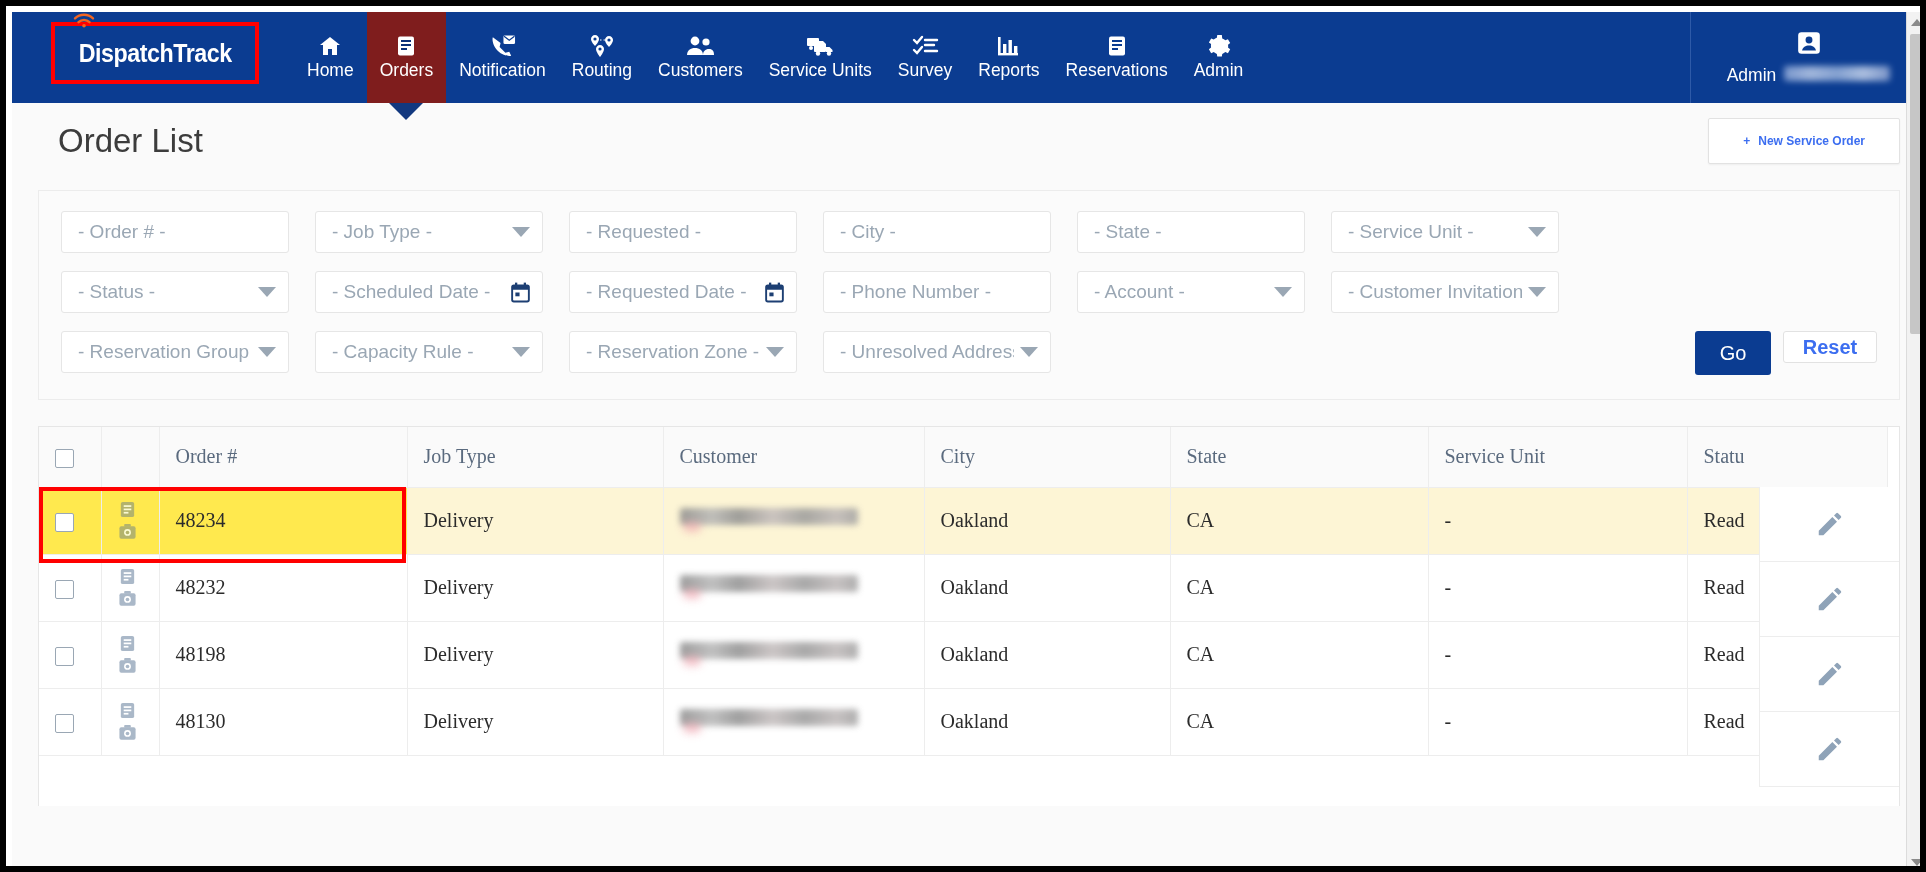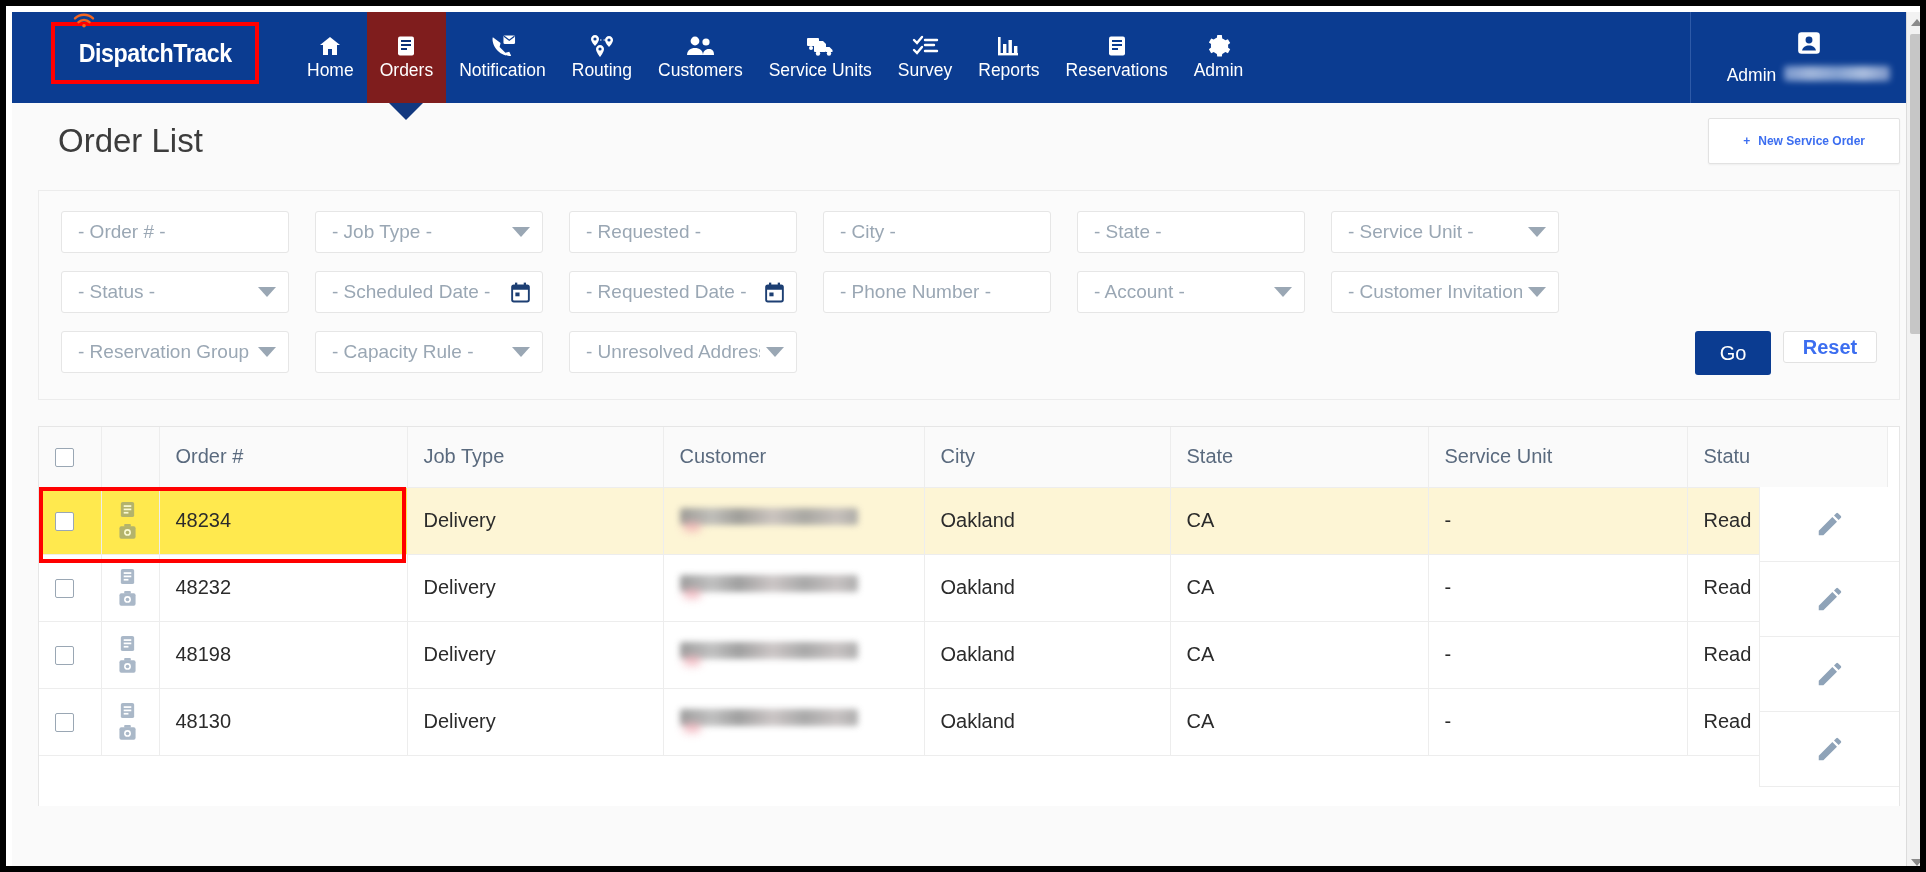--- a/index.html
+++ b/index.html
@@ -188,21 +188,21 @@
   .table-wrap {
     margin: 26px 26px 0 26px;
     border-top: 1px solid #e6e6e6;
     border-left: 1px solid #e6e6e6;
     border-right: 1px solid #e6e6e6;
     background: #fff;
     position: relative;
     overflow: hidden;
     height: 380px;
   }
-  table.grid { border-collapse: collapse; width: 1750px; table-layout: fixed; }
+  table.grid { border-collapse: collapse; width: 1750px; table-layout: fixed; font-family: Liberation Serif, serif; }
   table.grid th, table.grid td {
     border-right: 1px solid #ededed;
     border-bottom: 1px solid #ededed;
     text-align: left;
     padding: 0 16px;
     font-size: 20px;
     color: #2b2b2b;
     vertical-align: middle;
     overflow: hidden;
     white-space: nowrap;
@@ -546,20 +546,24 @@
       </div>
     </div>
 
     <div class="filter-row">
       <div class="field w-sel">
         <span class="txt">- Reservation Group -</span>
         <span class="caret-dn"></span>
       </div>
       <div class="field w-sel">
         <span class="txt">- Capacity Rule -</span>
+        <span class="caret-dn"></span>
+      </div>
+      <div class="field w-sel">
+        <span class="txt">- Reservation Zone -</span>
         <span class="caret-dn"></span>
       </div>
       <div class="field w-sel">
         <span class="txt">- Unresolved Address -</span>
         <span class="caret-dn"></span>
       </div>
       <div class="btns-right">
         <button class="btn-go">Go</button>
         <button class="btn-reset">Reset</button>
       </div>

